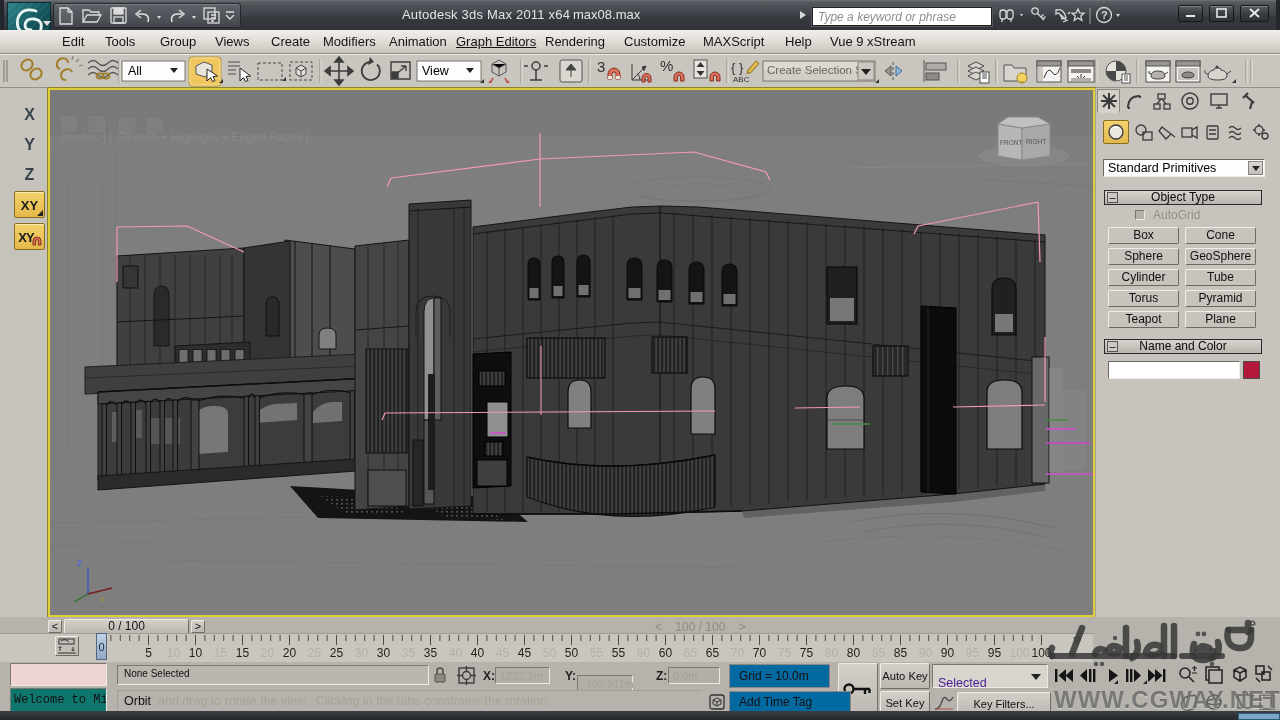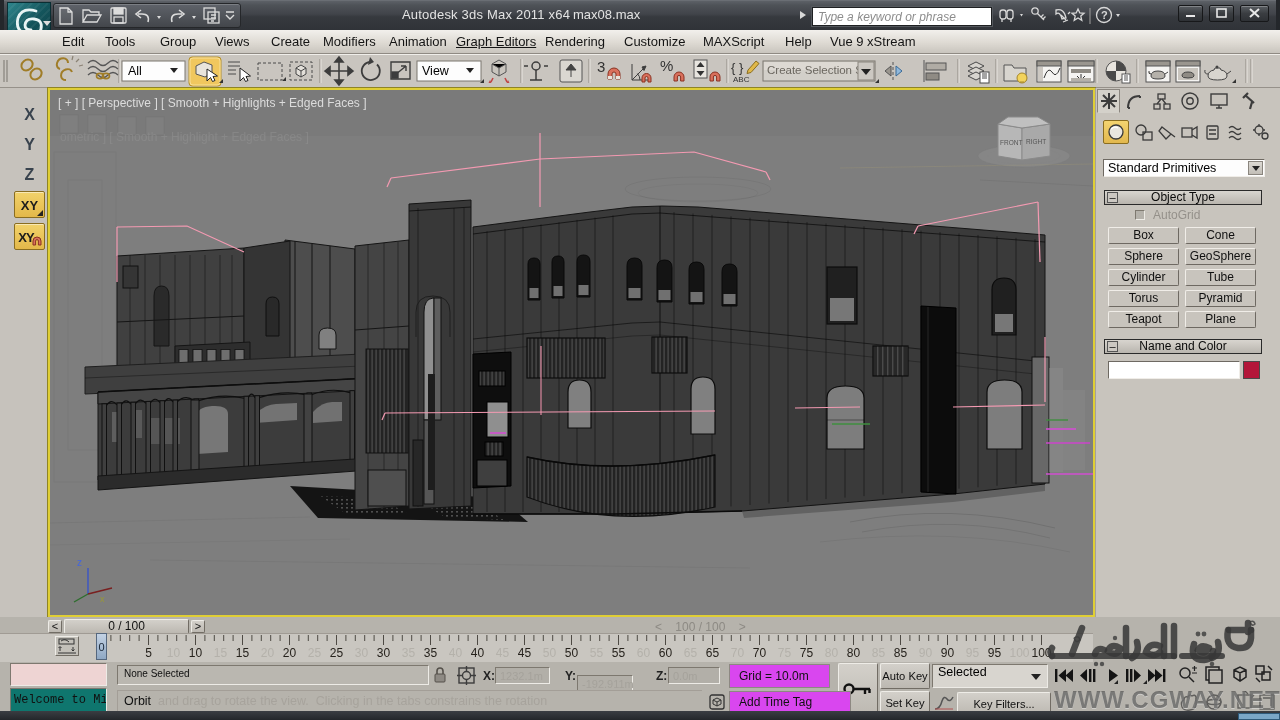--- a/index.html
+++ b/index.html
@@ -49,21 +49,21 @@
 
 
 #rpanel { left:1095px; top:88px; width:185px; height:632px; background:#c8c4bd; border-left:1px solid #a5a099; }
 .rbtn { position:absolute; width:71px; height:17px; background:#c8c4bd; border:1px solid; border-color:#f0ede8 #6e6962 #6e6962 #f0ede8; border-radius:2px; font-size:12px; color:#101010; text-align:center; line-height:15px; }
 .rollout { position:absolute; left:8px; width:158px; height:15px; background:linear-gradient(#d8d5cf,#b9b5ae); border:1px solid #2a2a2a; font-size:12px; color:#0a0a0a; text-align:center; line-height:13px; }
 .rollout b { position:absolute; left:2px; top:1px; width:11px; height:11px; border:1px solid #555; font-size:11px; line-height:9px; font-weight:normal; background:#ccc8c2; }
 
 
 #bottombar { left:0; top:617px; width:1280px; height:103px; background:#b6b3ac; }
 .sunken { position:absolute; background:#bab7b0; border:1px solid; border-color:#7d786f #edebe6 #edebe6 #7d786f; }
-.flatbox { position:absolute; background:#d946ef; border:1px solid #8d8882; font-size:12px; color:#111; }
+.flatbox { position:absolute; background:#0369a1; border:1px solid #8d8882; font-size:12px; color:#111; }
 .btn3d { position:absolute; background:linear-gradient(#d3d0ca,#bcb8b1); border:1px solid; border-color:#eeece7 #716c64 #716c64 #eeece7; border-radius:2px; font-size:11px; color:#111; text-align:center; }
 #winbottom { left:0; top:711px; width:1280px; height:9px; background:linear-gradient(#3a3d42,#24272b); }
 </style></head>
 <body>
 
 <div class="abs" id="titlebar"></div>
 <div class="abs" id="qat"></div>
 <div class="abs" id="qaticons" style="left:56px;top:4px;">
 <svg width="182" height="24" viewBox="0 0 182 24">
   <g stroke="#dcdcdc" fill="none" stroke-width="1.3">
@@ -609,21 +609,20 @@
         <line x1="38" y1="504" x2="24" y2="512" stroke="#2e6e2e" stroke-width="1.4"></line>
         <text x="50" y="512" font-size="9" fill="#999933" font-family="Liberation Sans">x</text>
         <ellipse cx="974" cy="66" rx="46" ry="11" fill="rgba(170,170,170,0.18)" stroke="rgba(120,120,120,0.35)"></ellipse>
         <ellipse cx="974" cy="66" rx="36" ry="8" fill="none" stroke="rgba(130,130,130,0.25)"></ellipse>
         <polygon points="948,34 972,38 972,70 948,66" fill="rgba(188,188,188,0.92)" stroke="#8a8a8a" stroke-width="1"></polygon>
         <polygon points="972,38 1000,34 1000,66 972,70" fill="rgba(172,172,172,0.92)" stroke="#8a8a8a" stroke-width="1"></polygon>
         <polygon points="948,34 958,27 988,27 1000,34 972,38" fill="rgba(198,198,198,0.92)" stroke="#8a8a8a" stroke-width="1"></polygon>
         <text x="950" y="55" font-size="6.5" fill="#555" font-family="Liberation Sans">FRONT</text>
         <text x="976" y="54" font-size="6.5" fill="#555" font-family="Liberation Sans">RIGHT</text>
       </svg></div>
-  <div class="abs" id="vplabel">[ + ] [ Perspective ] [ Smooth + Highlights + Edged Faces ]</div>
   <div class="abs" id="vplabel2">ometric ] [ Smooth + Highlight + Edged Faces ]</div>
 </div>
 
 <div class="abs" id="rpanel">
 
   <div class="abs" style="left:1px;top:1px;width:23px;height:24px;background:#d4d1ca;border:1px solid #8b867f;border-bottom-color:#d4d1ca;"></div>
   <svg class="abs" style="left:0;top:2px;" width="180" height="24" viewBox="0 0 180 24">
     <g stroke="#3c3c3c" fill="none" stroke-width="1.6">
       <path d="M13 3 L13 19 M5 11 L21 11 M7 5 L19 17 M19 5 L7 17" stroke-width="2"></path>
       <path d="M32 18 Q32 6 44 6 M32 18 L34 18 M44 6 L44 8" stroke-width="2"></path>
@@ -882,21 +881,21 @@
     <svg width="36" height="50" viewBox="0 0 36 50">
         <g stroke="#111" stroke-width="2.4" fill="none">
           <circle cx="9" cy="25" r="4.5"></circle>
           <path d="M13.5 25 H30 M25 25 v5 M29.5 25 v4"></path>
         </g>
       </svg>
   </div>
   <div class="btn3d" style="left:880px;top:46px;width:50px;height:26px;line-height:24px;font-size:11.2px;white-space:nowrap;">Auto Key</div>
   <div class="btn3d" style="left:880px;top:74px;width:50px;height:25px;line-height:23px;font-size:11.2px;white-space:nowrap;">Set Key</div>
   <div class="abs" style="left:932px;top:47px;width:116px;height:24px;background:#d8d5cf;border:1px solid;border-color:#7d786f #edebe6 #edebe6 #7d786f;">
-    <span style="position:absolute;left:5px;top:0;font-size:12.5px;color:#000000;">Selected</span>
+    <span style="position:absolute;left:5px;top:11px;font-size:12.5px;color:#4c1d95;">Selected</span>
     <div style="position:absolute;right:6px;top:9px;width:0;height:0;border-left:5px solid transparent;border-right:5px solid transparent;border-top:6px solid #222;"></div>
   </div>
   <svg class="abs" style="left:933px;top:76px;" width="22" height="20" viewBox="0 0 22 20">
       <path d="M2 16 Q7 16 9 8 Q11 2 14 6 Q17 10 20 4" fill="none" stroke="#555" stroke-width="1.5"></path>
       <path d="M2 16 L20 16" stroke="#b05050" stroke-width="1"></path>
     </svg>
   <div class="btn3d" style="left:957px;top:75px;width:94px;height:24px;line-height:22px;">Key Filters...</div>
 
   <svg class="abs" style="left:1054px;top:50px;" width="114" height="18" viewBox="0 0 114 18">
     <g fill="#141414">

